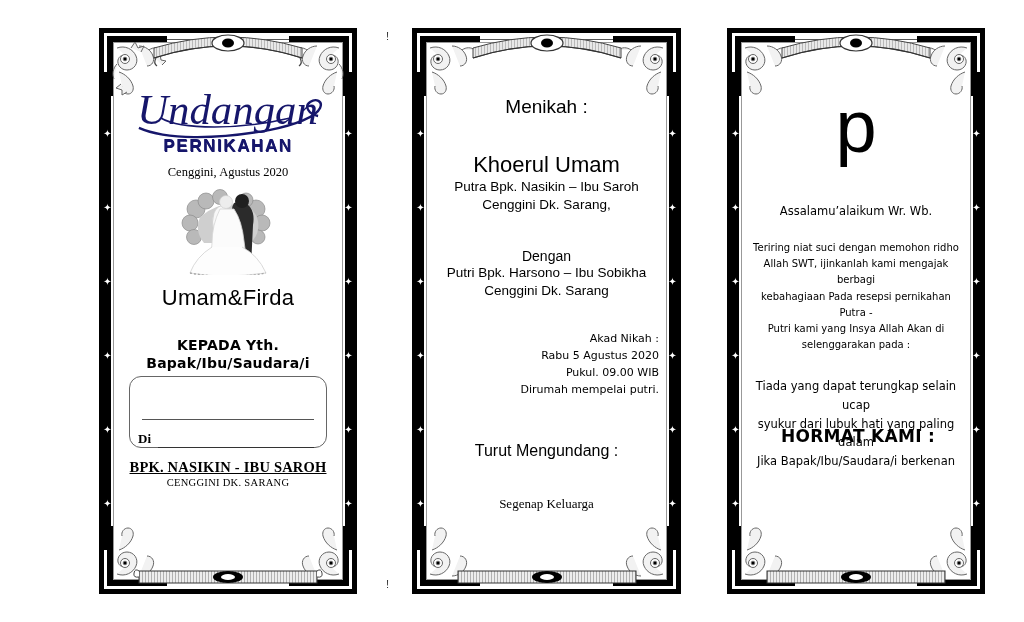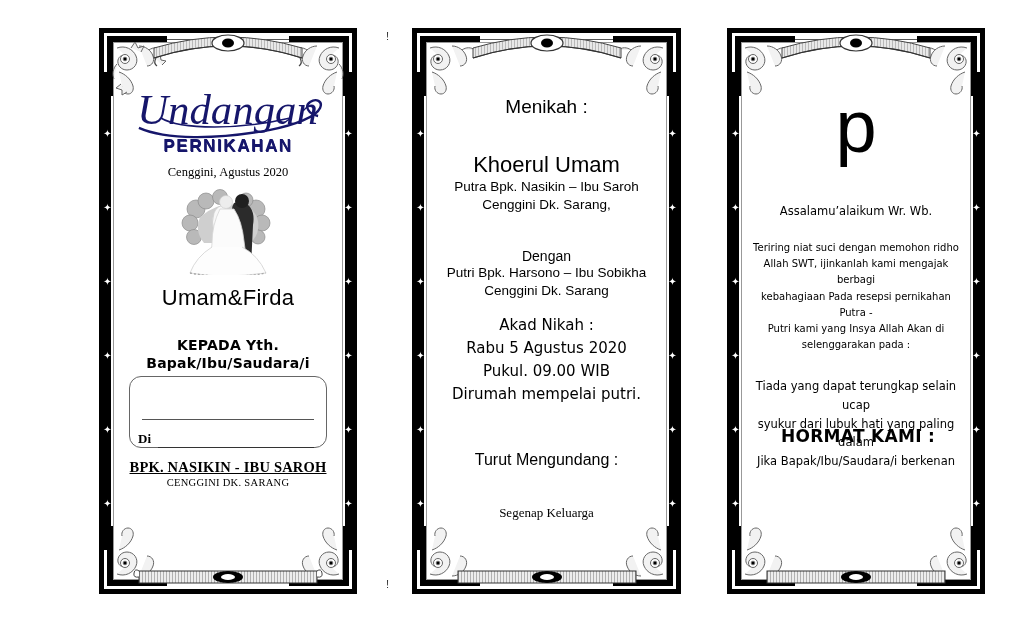--- a/index.html
+++ b/index.html
@@ -77,21 +77,21 @@
     text-decoration:underline;margin-top:11px;letter-spacing:0.2px;}
   .sig2{font-family:"Liberation Serif", serif;font-size:10.5px;margin-top:1px;
     letter-spacing:0.3px;}
 
   
   .m-head{font-size:19px;margin-top:48px;}
   .m-name{font-size:22px;margin-top:34px;}
   .m-sub{font-size:13.5px;margin-top:1px;line-height:1.25;}
   .m-dengan{font-size:14px;margin-top:34px;}
   .m-name2{font-size:18px;margin-top:28px;}
-  .akad{font-family:"DejaVu Sans", sans-serif;font-size:15px;margin-top:14px;line-height:1.55;}
+  .akad{font-family:"DejaVu Sans", sans-serif;font-size:11px;margin-top:30px;line-height:1.55;text-align:right;}
   .turut{font-size:16px;margin-top:44px;}
   .segenap{font-family:"Liberation Serif", serif;font-size:13px;margin-top:36px;}
 
   
   .stray-p{font-size:74px;line-height:1;margin-top:42px;font-weight:400;
     font-family:"Liberation Sans", sans-serif;}
   .salam{font-family:"DejaVu Sans", sans-serif;font-size:11.5px;margin-top:40px;}
   .body3{font-family:"DejaVu Sans", sans-serif;font-size:10px;margin-top:22px;line-height:1.62;}
   .detail3{font-family:"DejaVu Sans", sans-serif;font-size:11.5px;margin-top:20px;line-height:1.62;}
   .closing3{font-family:"DejaVu Sans", sans-serif;font-size:11.5px;margin-top:24px;line-height:1.62;

